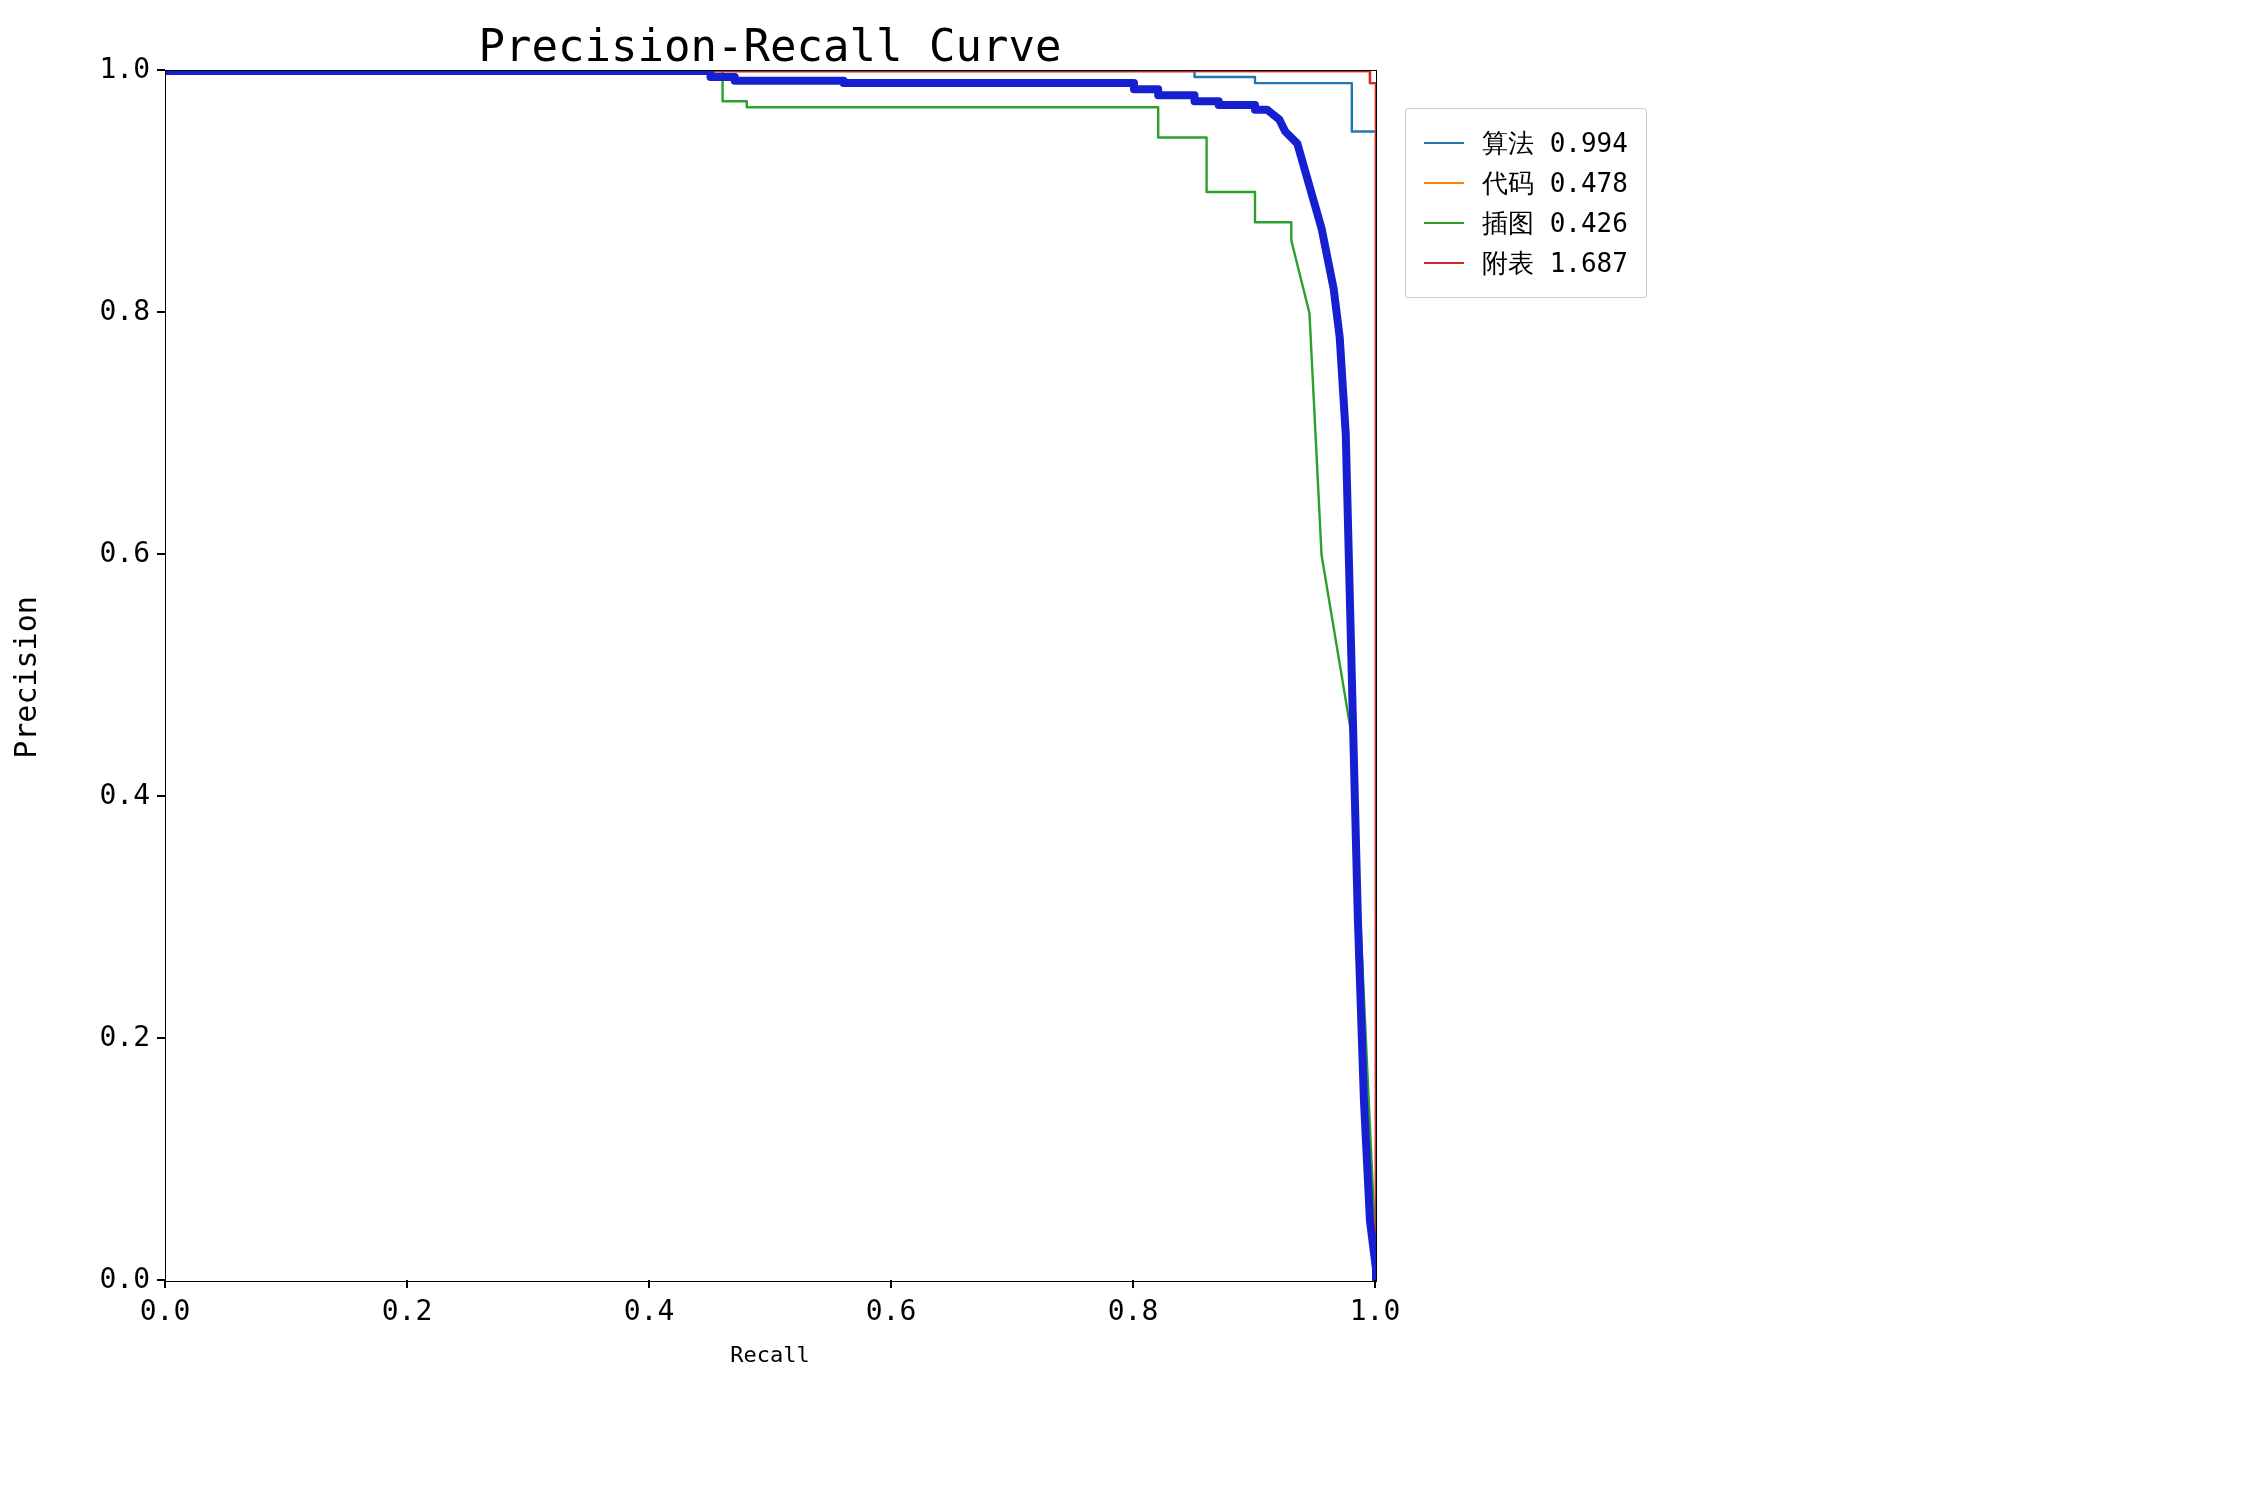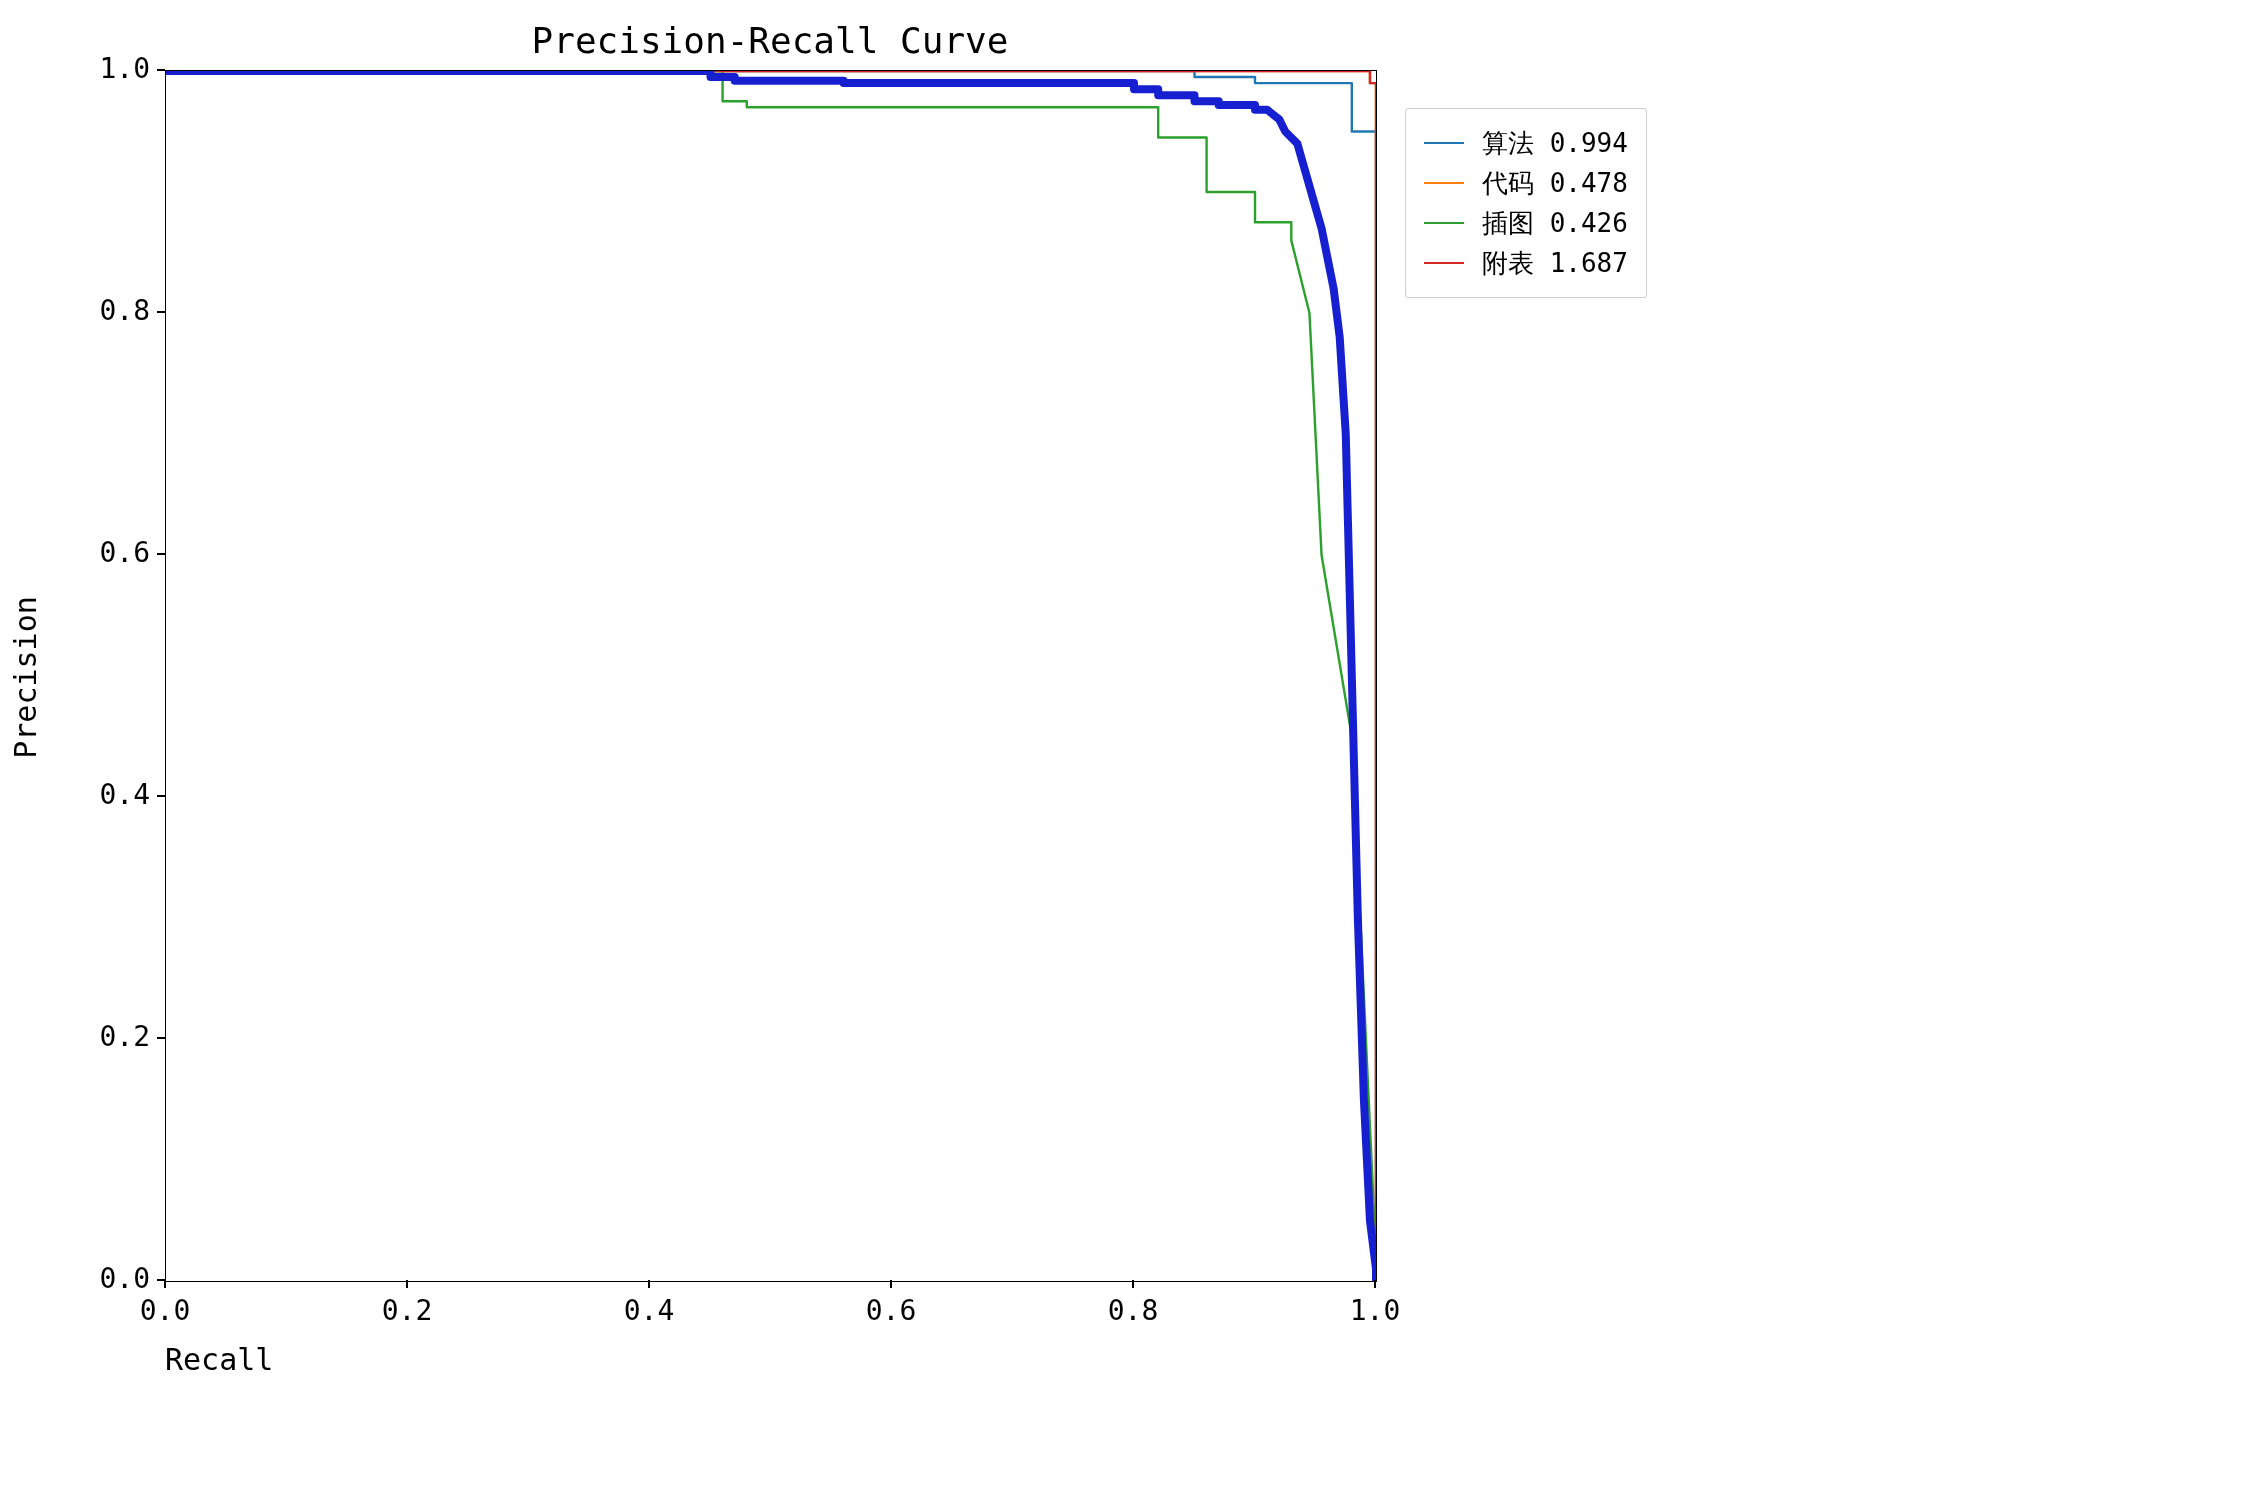--- a/index.html
+++ b/index.html
@@ -12,40 +12,40 @@
     font-size: 24px;
   }
   #figure {
     position: relative;
     width: 2250px;
     height: 1500px;
   }
   #title {
     position: absolute;
     text-align: center;
-    font-size: 36px;
+    font-size: 44px;
     top: 20px;
     width: 100%;
   }
   #plot {
     position: absolute;
     background: #ffffff;
     border: 1.5px solid #000000;
   }
   #yaxis-label {
     position: absolute;
     transform: rotate(-90deg);
     transform-origin: center center;
     font-size: 30px;
     text-align: center;
   }
   #xaxis-label {
     position: absolute;
-    font-size: 30px;
-    text-align: left;
+    font-size: 22px;
+    text-align: center;
   }
   .tick-x {
     position: absolute;
     font-size: 28px;
     text-align: center;
     width: 80px;
   }
   .tick-y {
     position: absolute;
     font-size: 28px;

